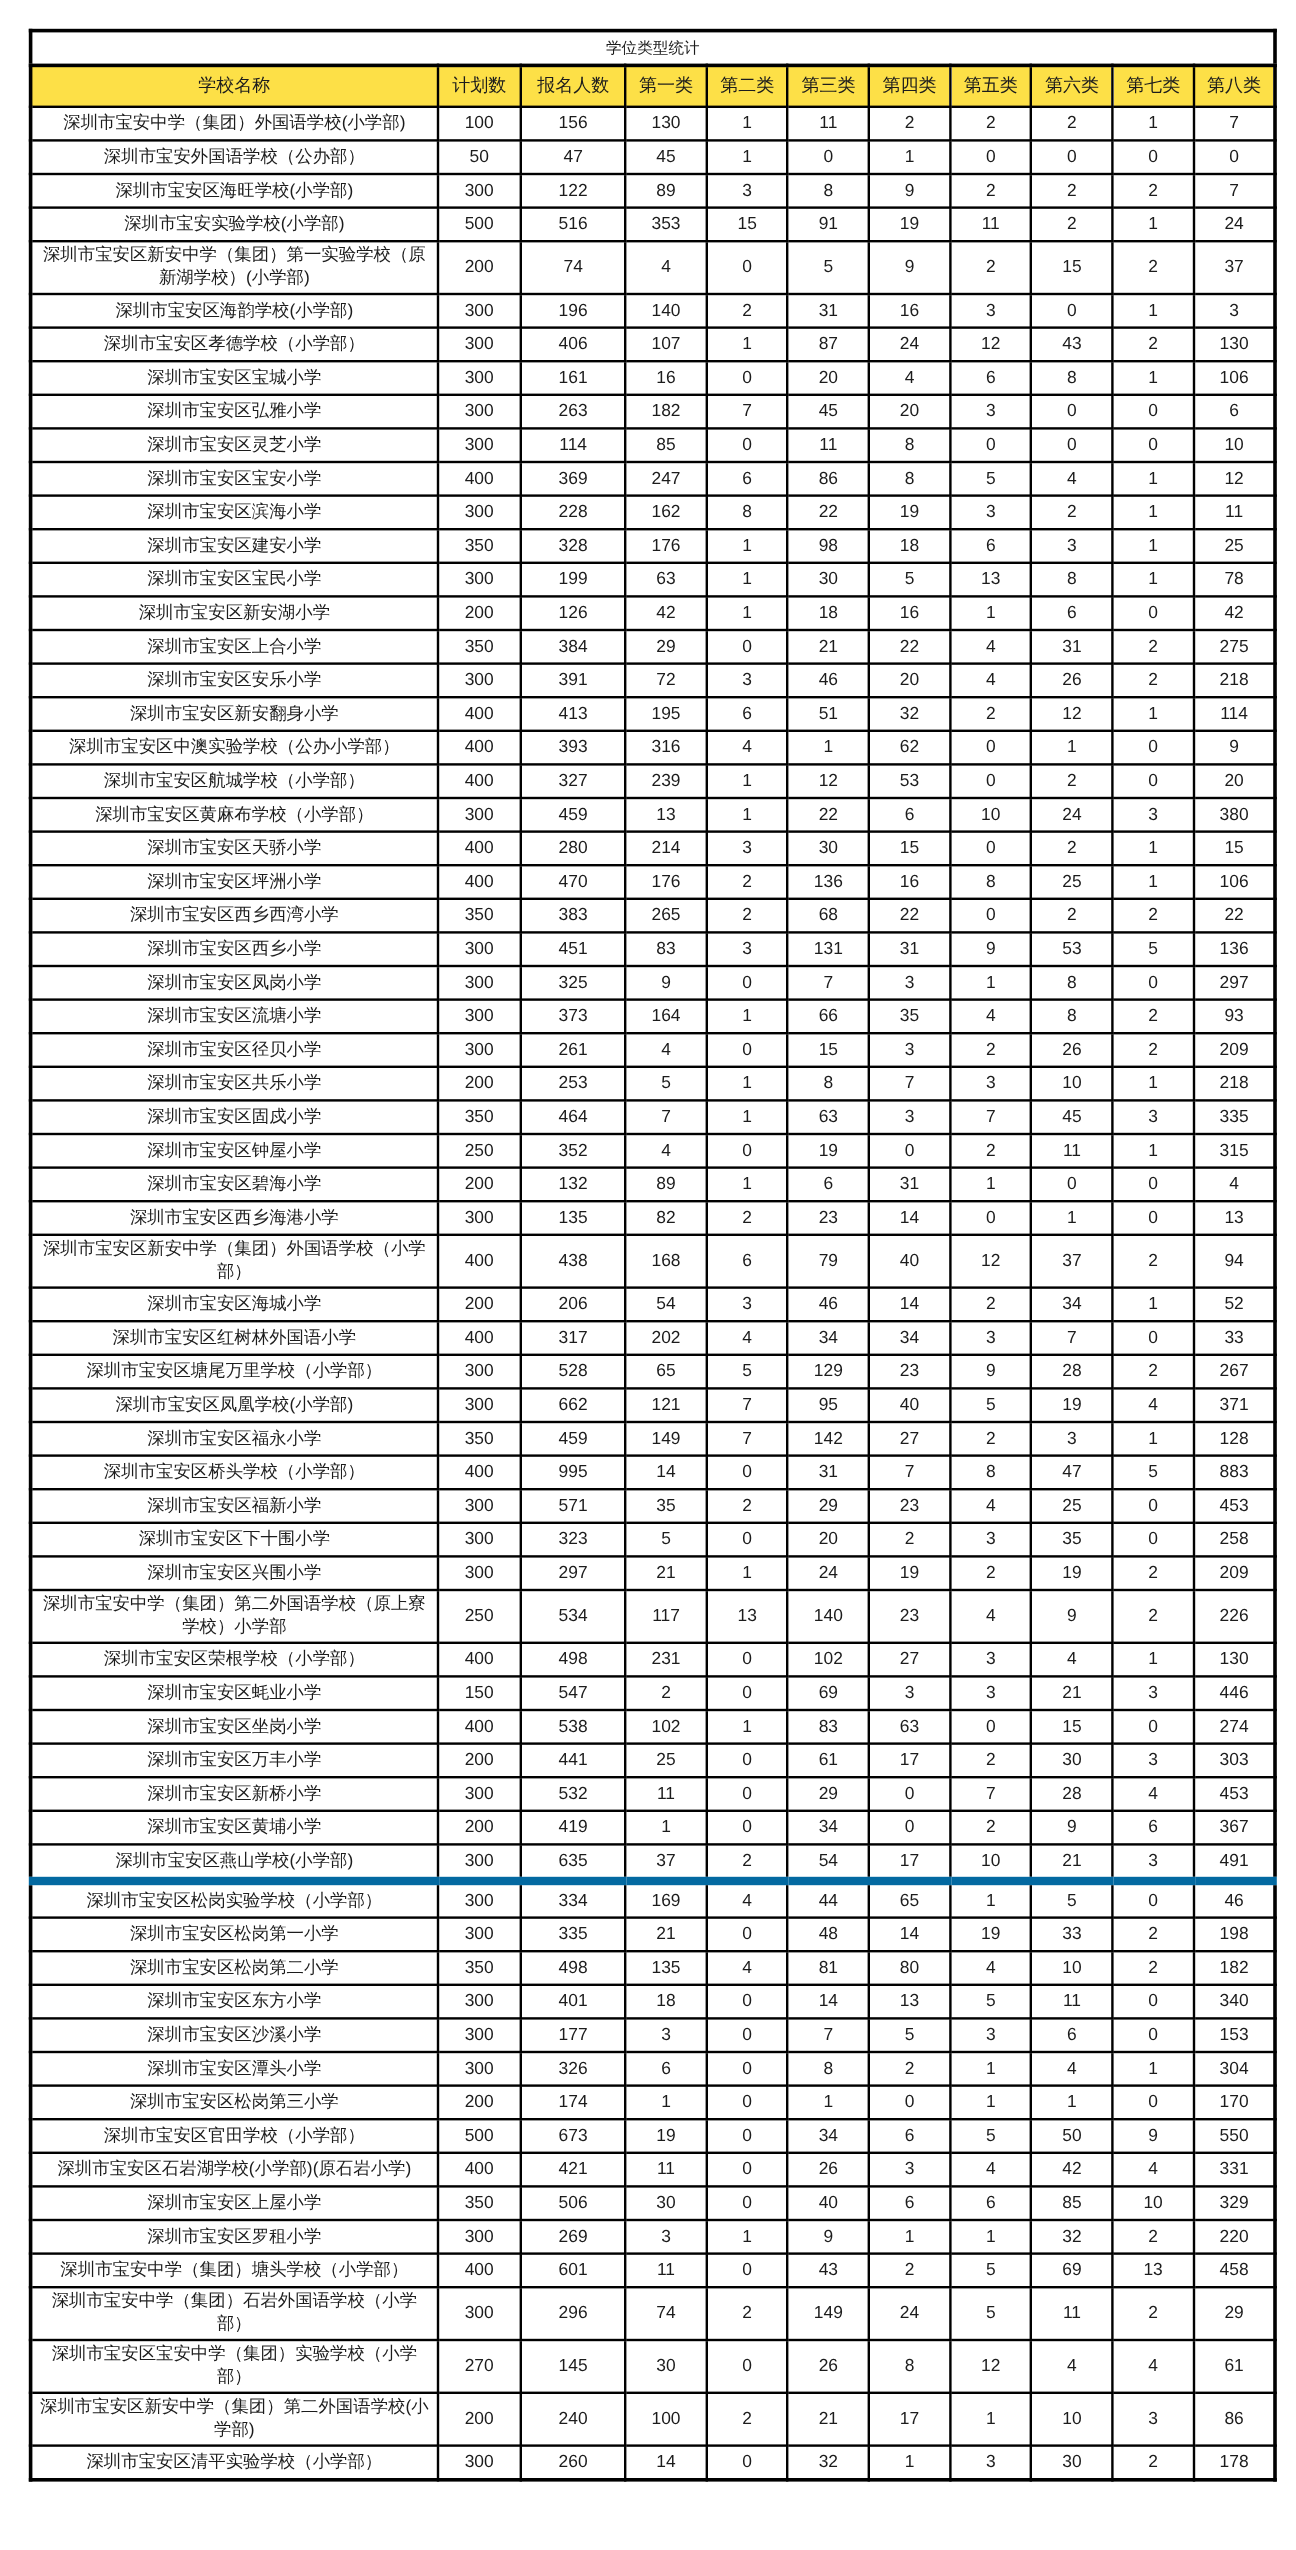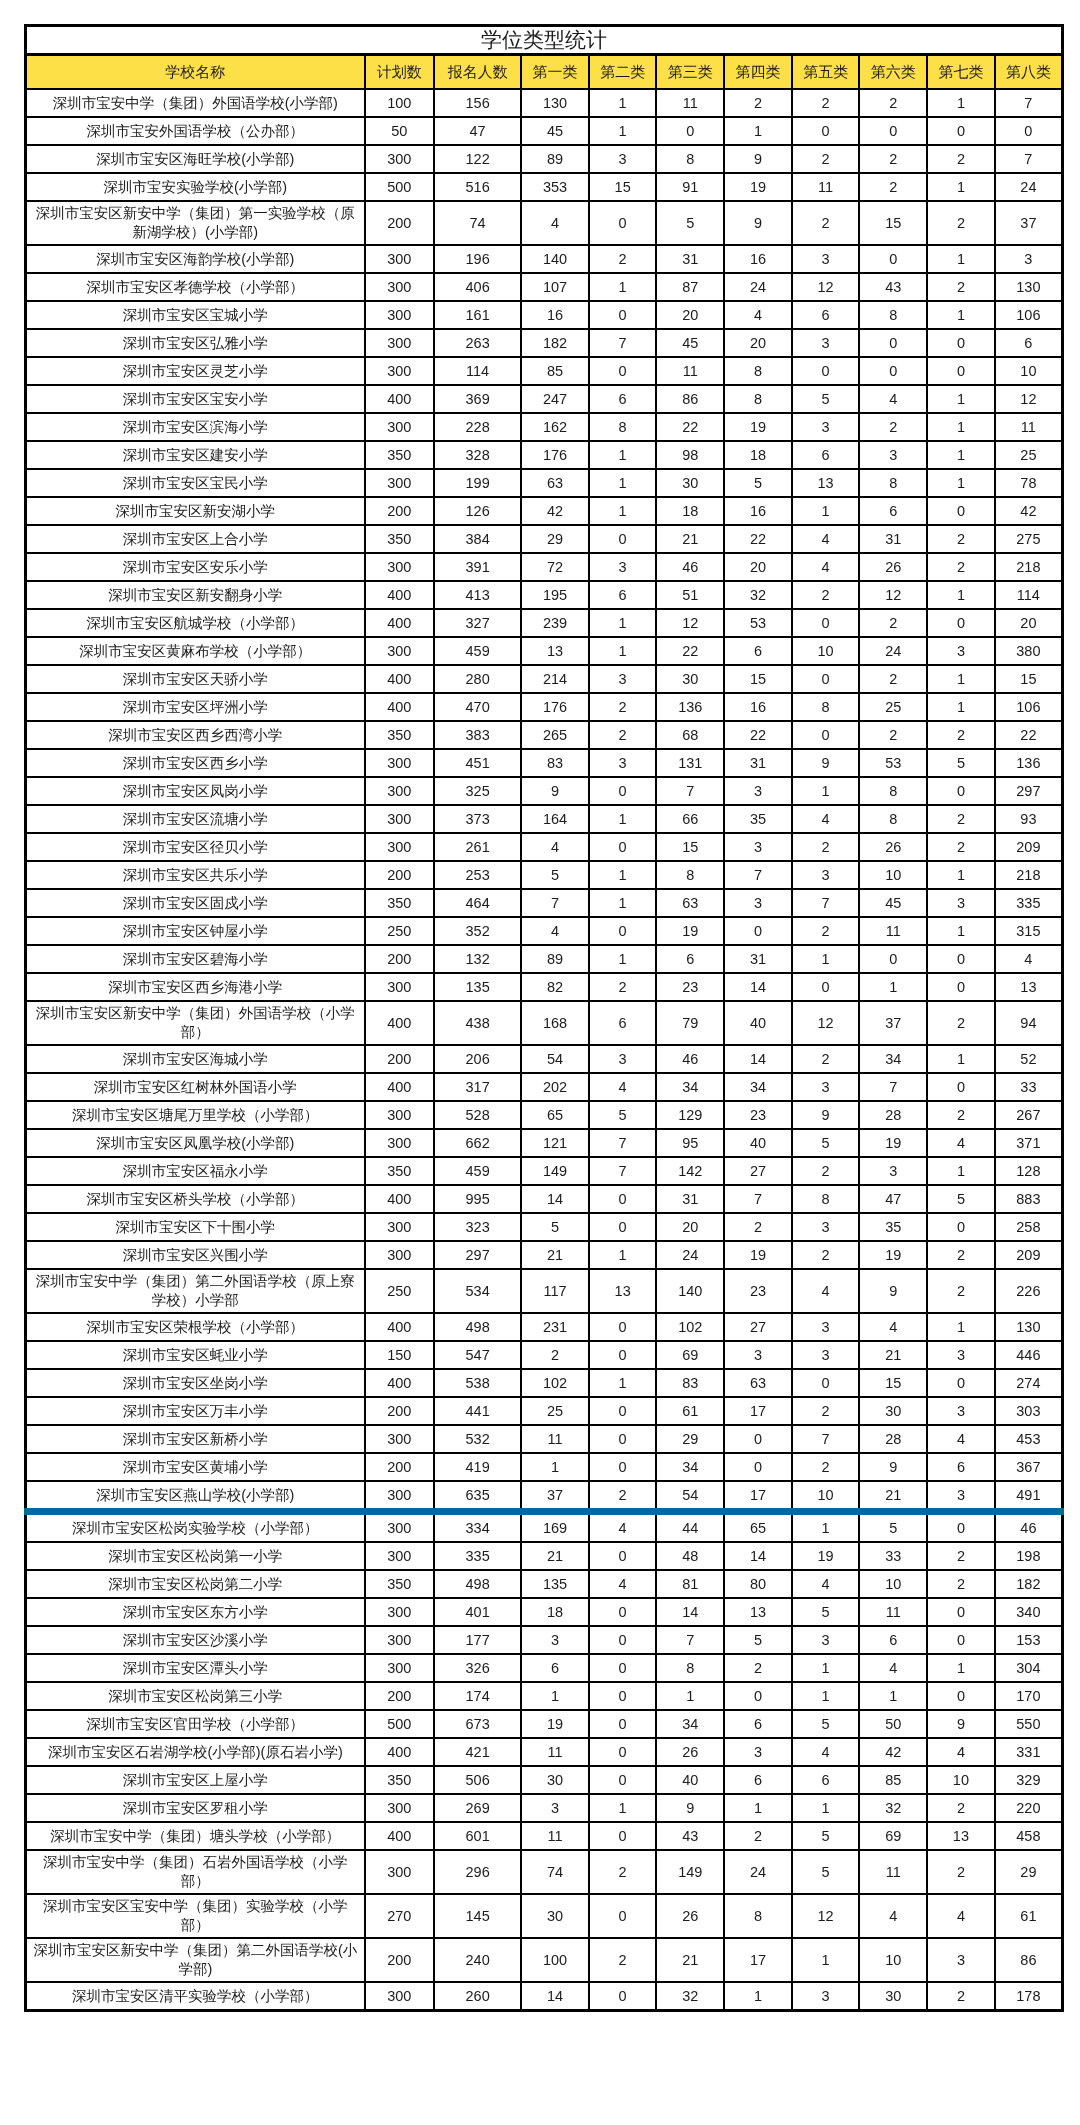--- a/index.html
+++ b/index.html
@@ -31,21 +31,21 @@
     line-height: 19px;
     font-weight: normal;
     word-break: break-all;
     overflow: hidden;
   }
   caption.table-title {
     border: 3px solid #000000;
     border-bottom: none;
     caption-side: top;
     text-align: center;
-    font-size: 21px;
+    font-size: 13px;
     line-height: 26px;
     padding: 0;
     color: #1c1c1c;
   }
   table.stats thead th {
     background: #fde047;
     font-size: 15px;
     line-height: 30px;
     padding: 1px 0;
   }
@@ -325,20 +325,33 @@
           <td>195</td>
           <td>6</td>
           <td>51</td>
           <td>32</td>
           <td>2</td>
           <td>12</td>
           <td>1</td>
           <td>114</td>
         </tr>
         <tr>
+          <td>深圳市宝安区中澳实验学校（公办小学部）</td>
+          <td>400</td>
+          <td>393</td>
+          <td>316</td>
+          <td>4</td>
+          <td>1</td>
+          <td>62</td>
+          <td>0</td>
+          <td>1</td>
+          <td>0</td>
+          <td>9</td>
+        </tr>
+        <tr>
           <td>深圳市宝安区航城学校（小学部）</td>
           <td>400</td>
           <td>327</td>
           <td>239</td>
           <td>1</td>
           <td>12</td>
           <td>53</td>
           <td>0</td>
           <td>2</td>
           <td>0</td>
@@ -596,20 +609,33 @@
           <td>400</td>
           <td>995</td>
           <td>14</td>
           <td>0</td>
           <td>31</td>
           <td>7</td>
           <td>8</td>
           <td>47</td>
           <td>5</td>
           <td>883</td>
+        </tr>
+        <tr>
+          <td>深圳市宝安区福新小学</td>
+          <td>300</td>
+          <td>571</td>
+          <td>35</td>
+          <td>2</td>
+          <td>29</td>
+          <td>23</td>
+          <td>4</td>
+          <td>25</td>
+          <td>0</td>
+          <td>453</td>
         </tr>
         <tr>
           <td>深圳市宝安区下十围小学</td>
           <td>300</td>
           <td>323</td>
           <td>5</td>
           <td>0</td>
           <td>20</td>
           <td>2</td>
           <td>3</td>

